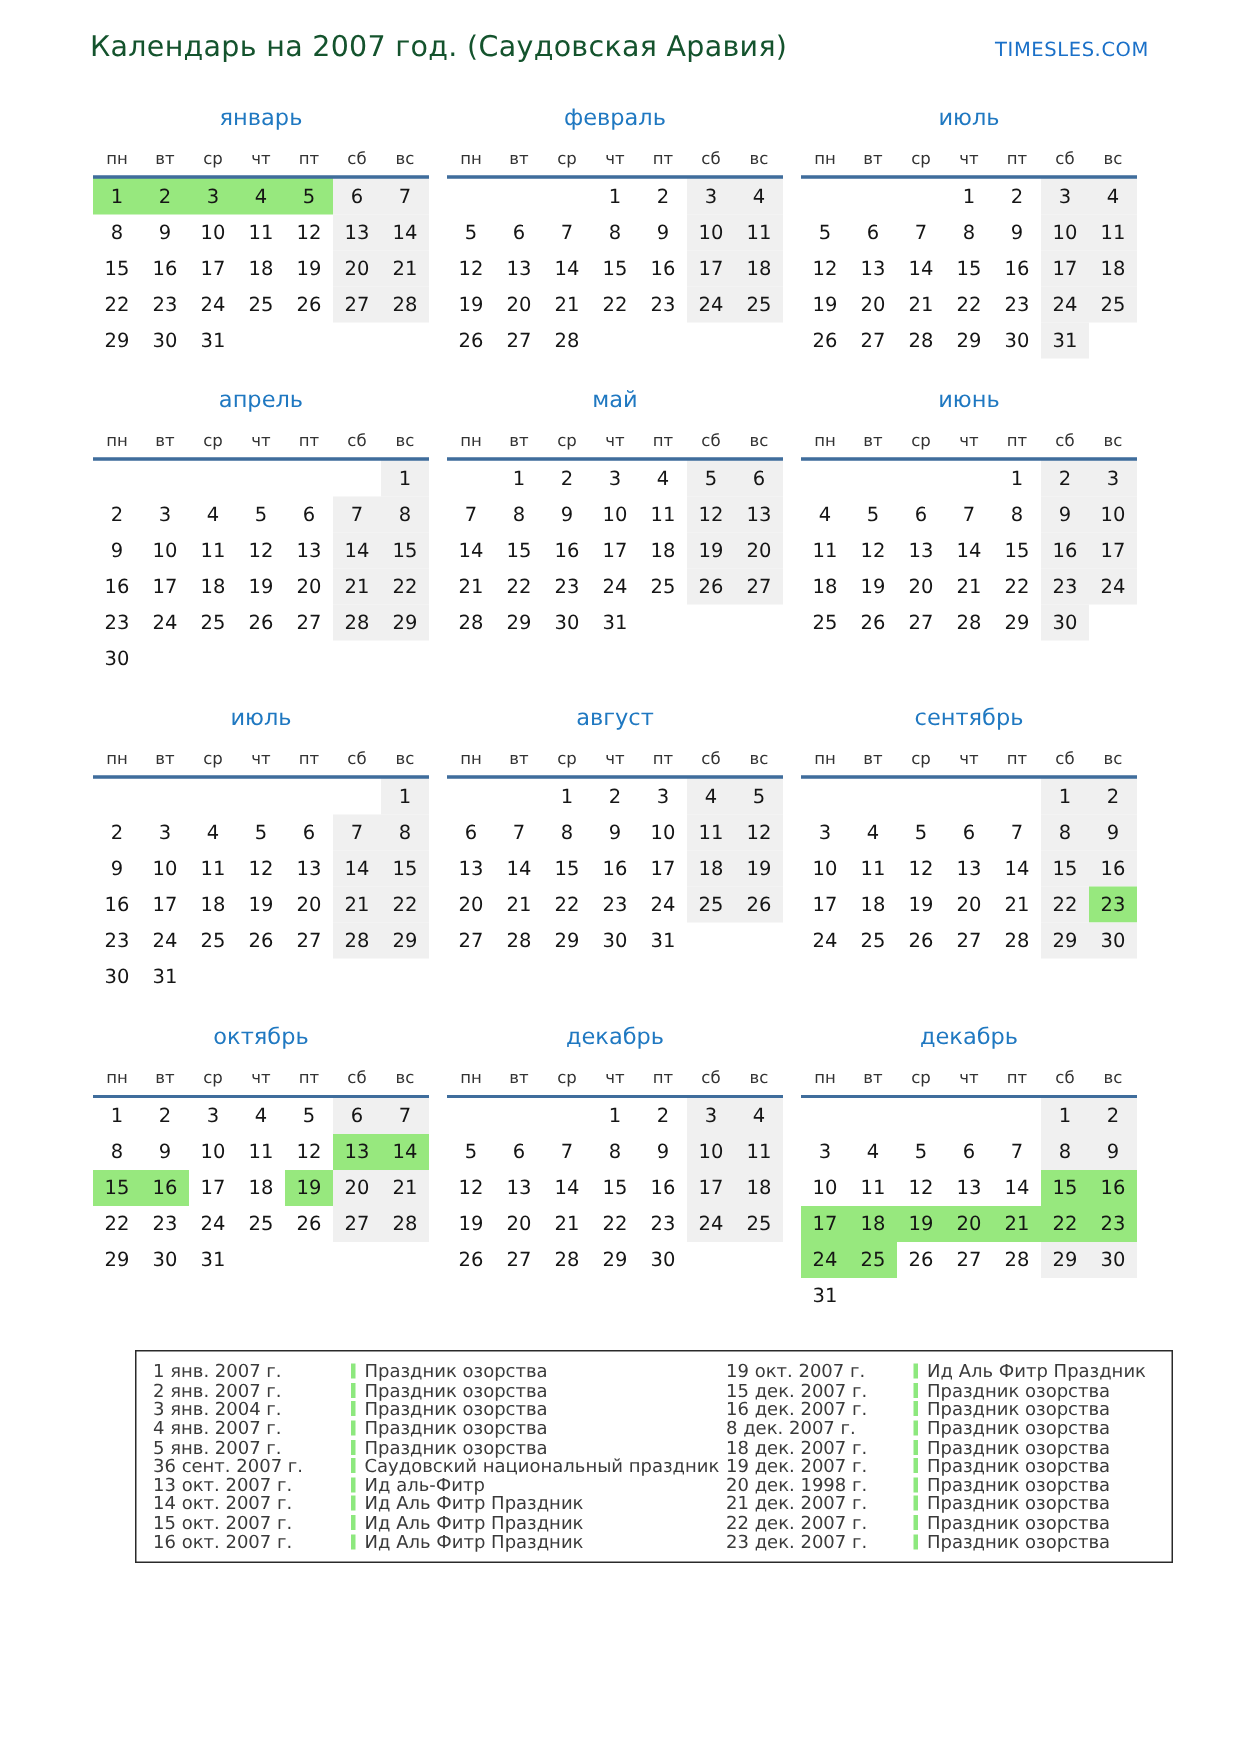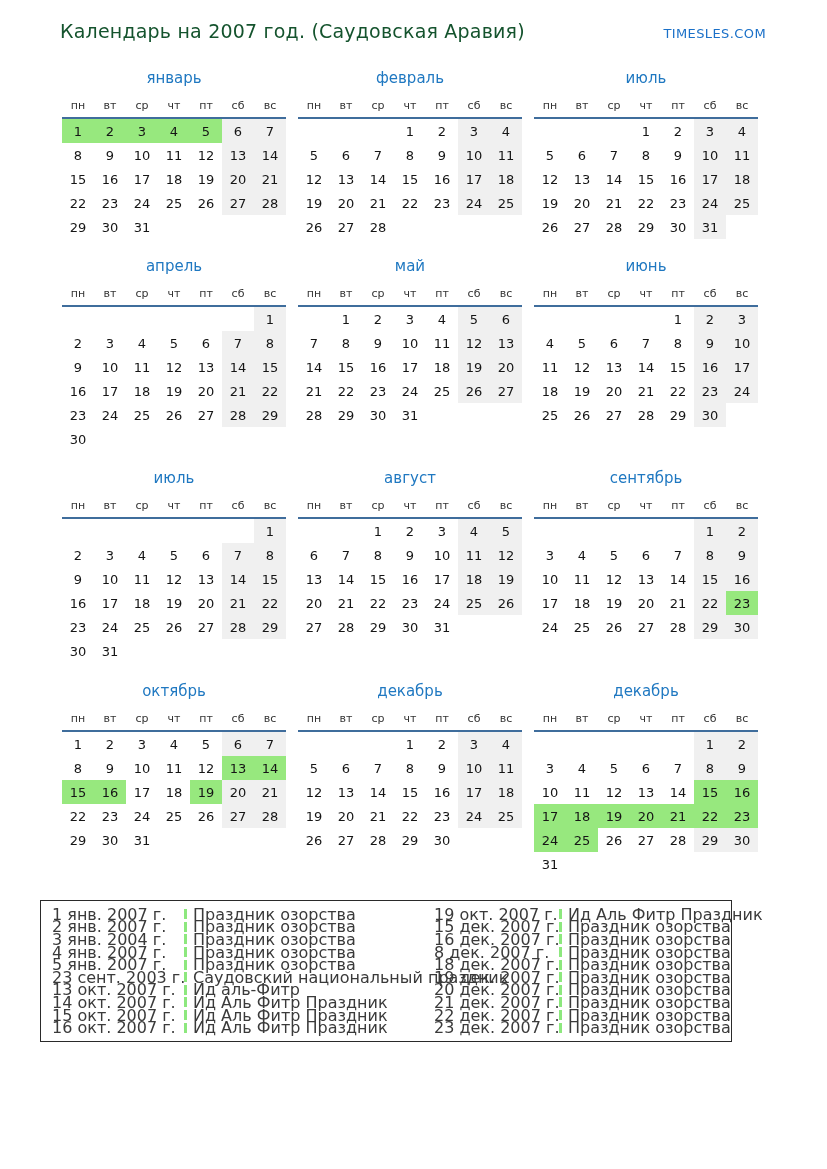--- a/index.html
+++ b/index.html
@@ -37,29 +37,29 @@
     text-align:center;vertical-align:middle;padding:0;
     border-bottom:2px solid #3f6d9c;
   }
   table.cal td{
     width:32px;height:24px;font-size:13px;color:#151515;
     text-align:center;vertical-align:middle;padding:0;
   }
   td.we{background:#f0f0f0;}
   td.hol{background:#97e87e;}
   .legend-box{
-    margin:9px 0 0 40px;
+    margin:9px 0 0 90px;
     width:679px;
     border:1px solid #2a2a2a;
     padding:7px 0 7px 11px;
     display:grid;
     grid-template-columns:132px 250px 125px 1fr;
     grid-auto-rows:12.6px;
     align-items:center;
-    font-size:16px;color:#3a3a3a;
+    font-size:12px;color:#3a3a3a;
   }
   .legend-date{white-space:nowrap;}
   .legend-name{white-space:nowrap;display:flex;align-items:center;}
   .legend-bar{
     display:inline-block;width:3px;height:10px;background:#8de87e;
     margin-right:6px;flex:0 0 3px;
   }
 </style>
 </head>
 <body>
@@ -899,36 +899,36 @@
     <div class="legend-date">5 янв. 2007 г.</div>
     <div class="legend-name">
       <span class="legend-bar"></span>
       <span>Праздник озорства</span>
     </div>
     <div class="legend-date">18 дек. 2007 г.</div>
     <div class="legend-name">
       <span class="legend-bar"></span>
       <span>Праздник озорства</span>
     </div>
-    <div class="legend-date">23 сент. 2003 г.</div>
+    <div class="legend-date">36 сент. 2007 г.</div>
     <div class="legend-name">
       <span class="legend-bar"></span>
       <span>Саудовский национальный праздник</span>
     </div>
     <div class="legend-date">19 дек. 2007 г.</div>
     <div class="legend-name">
       <span class="legend-bar"></span>
       <span>Праздник озорства</span>
     </div>
     <div class="legend-date">13 окт. 2007 г.</div>
     <div class="legend-name">
       <span class="legend-bar"></span>
       <span>Ид аль-Фитр</span>
     </div>
-    <div class="legend-date">20 дек. 2007 г.</div>
+    <div class="legend-date">20 дек. 1998 г.</div>
     <div class="legend-name">
       <span class="legend-bar"></span>
       <span>Праздник озорства</span>
     </div>
     <div class="legend-date">14 окт. 2007 г.</div>
     <div class="legend-name">
       <span class="legend-bar"></span>
       <span>Ид Аль Фитр Праздник</span>
     </div>
     <div class="legend-date">21 дек. 2007 г.</div>

